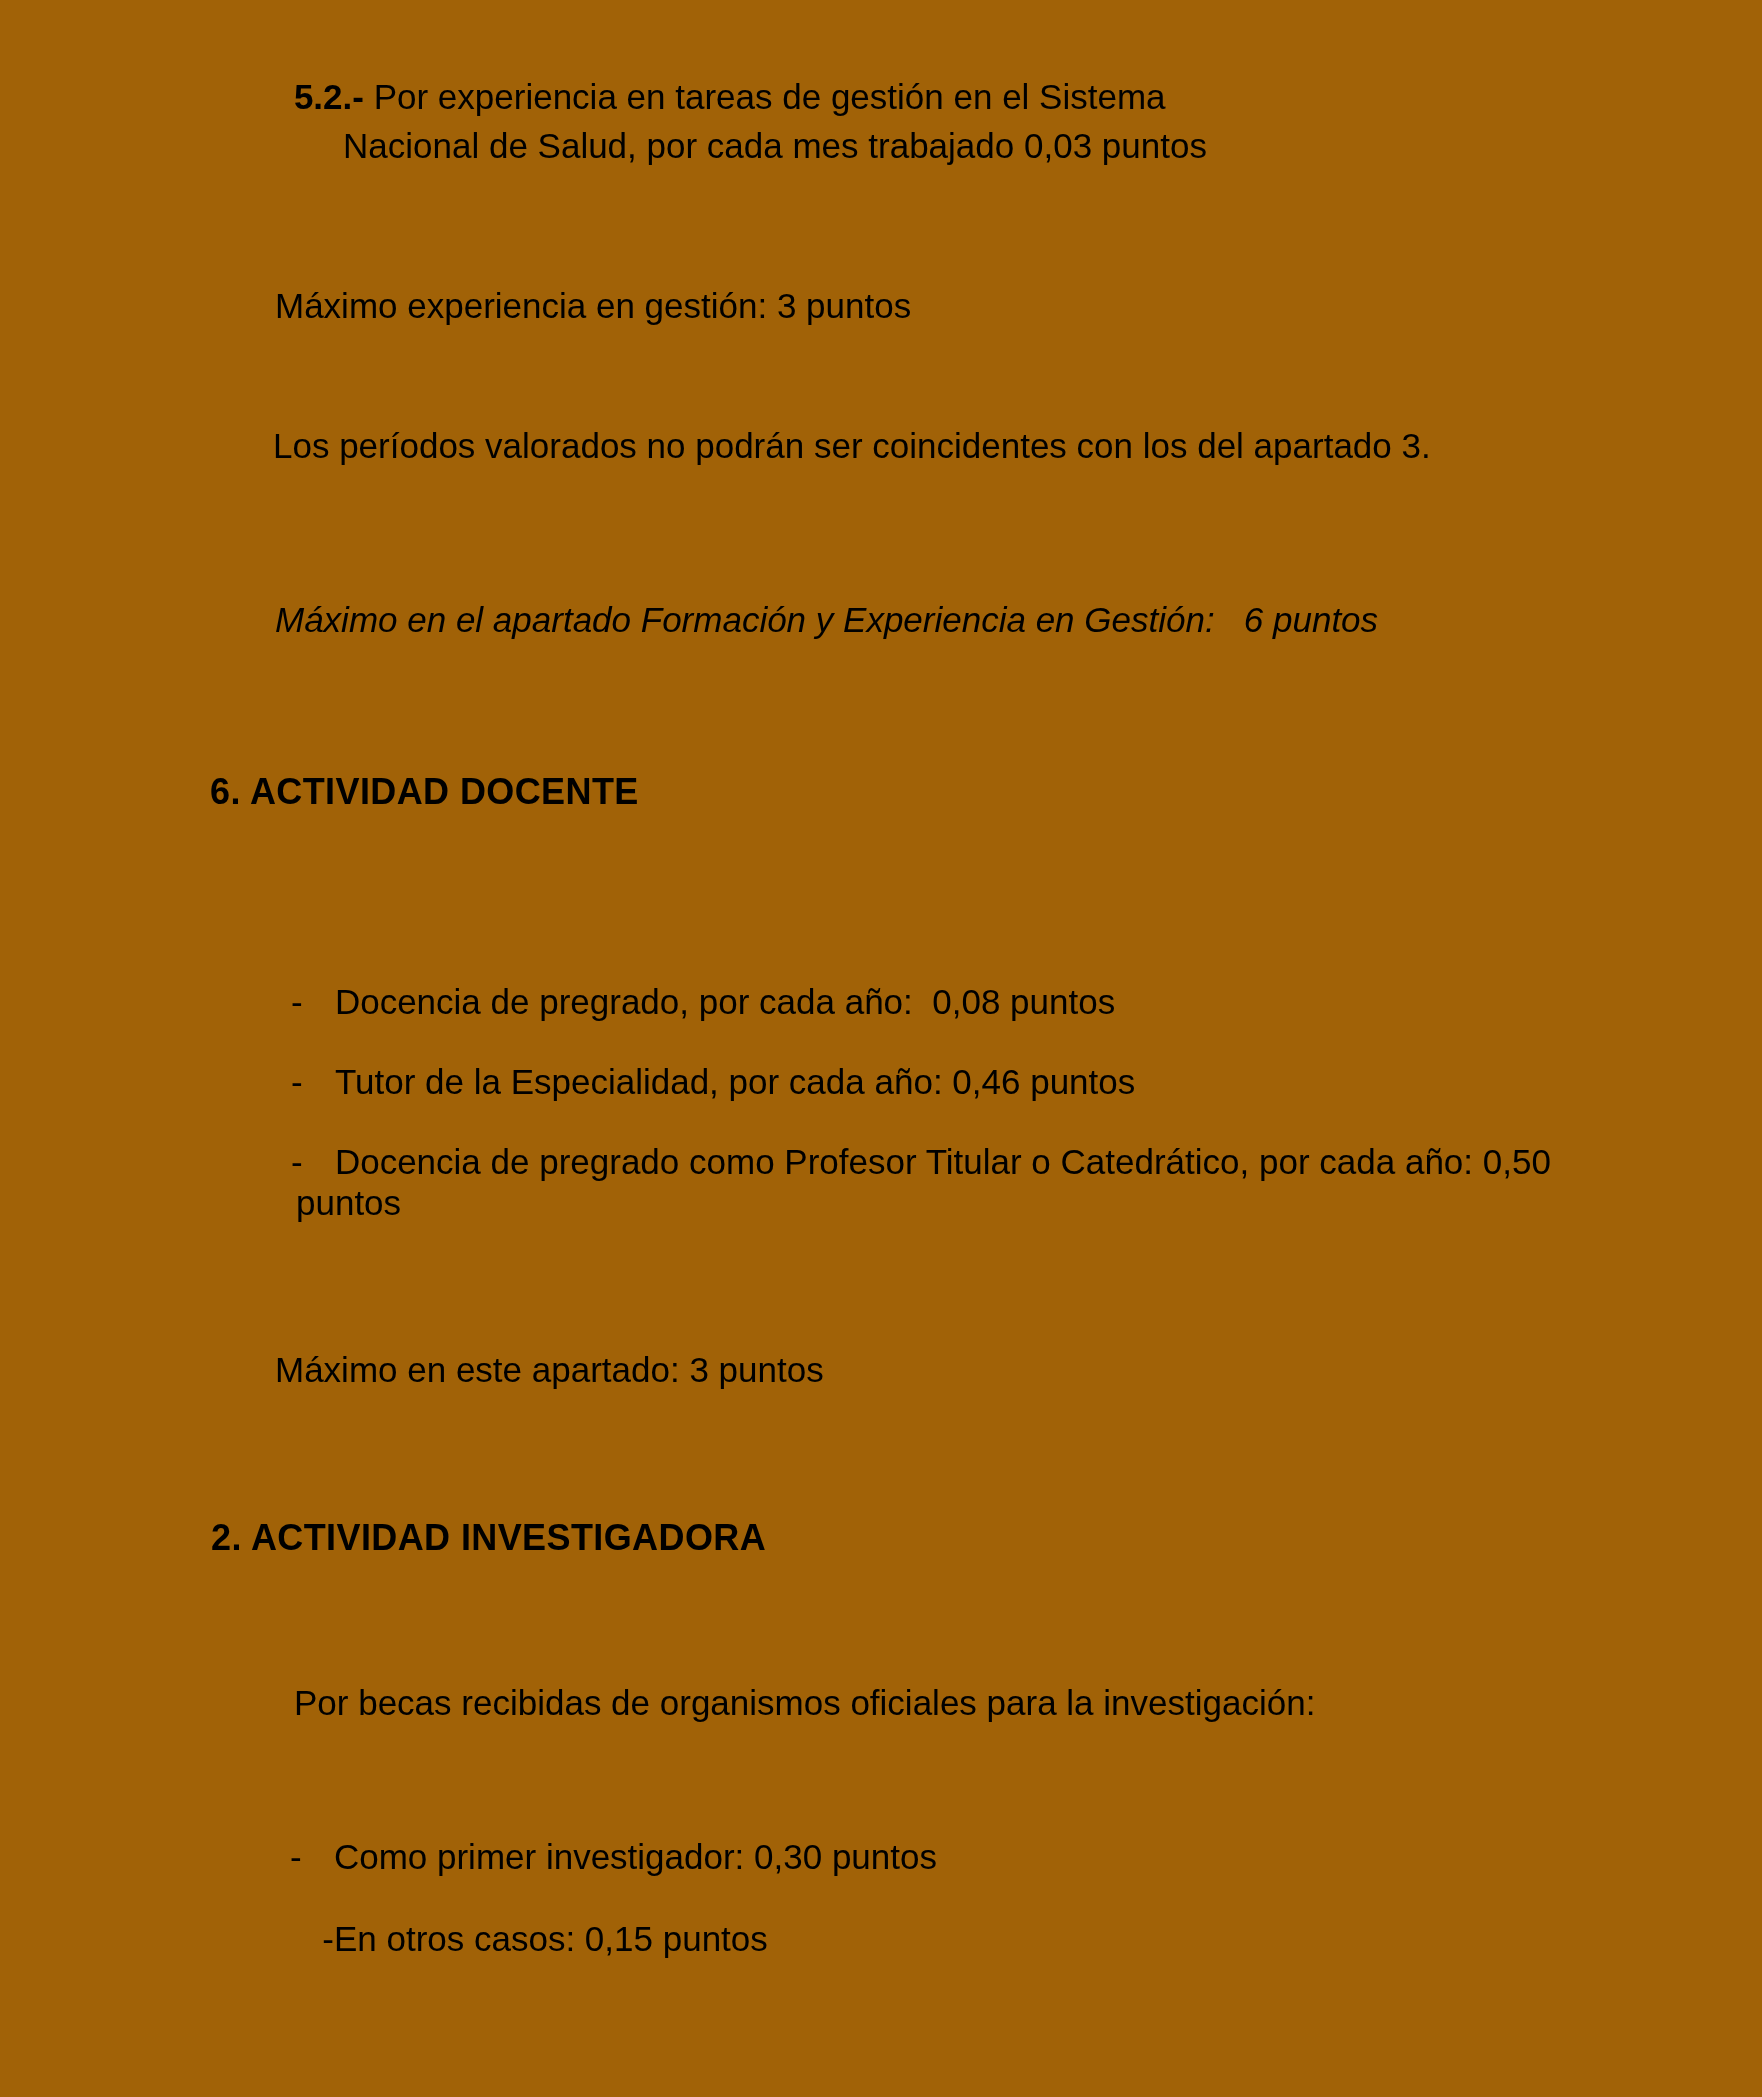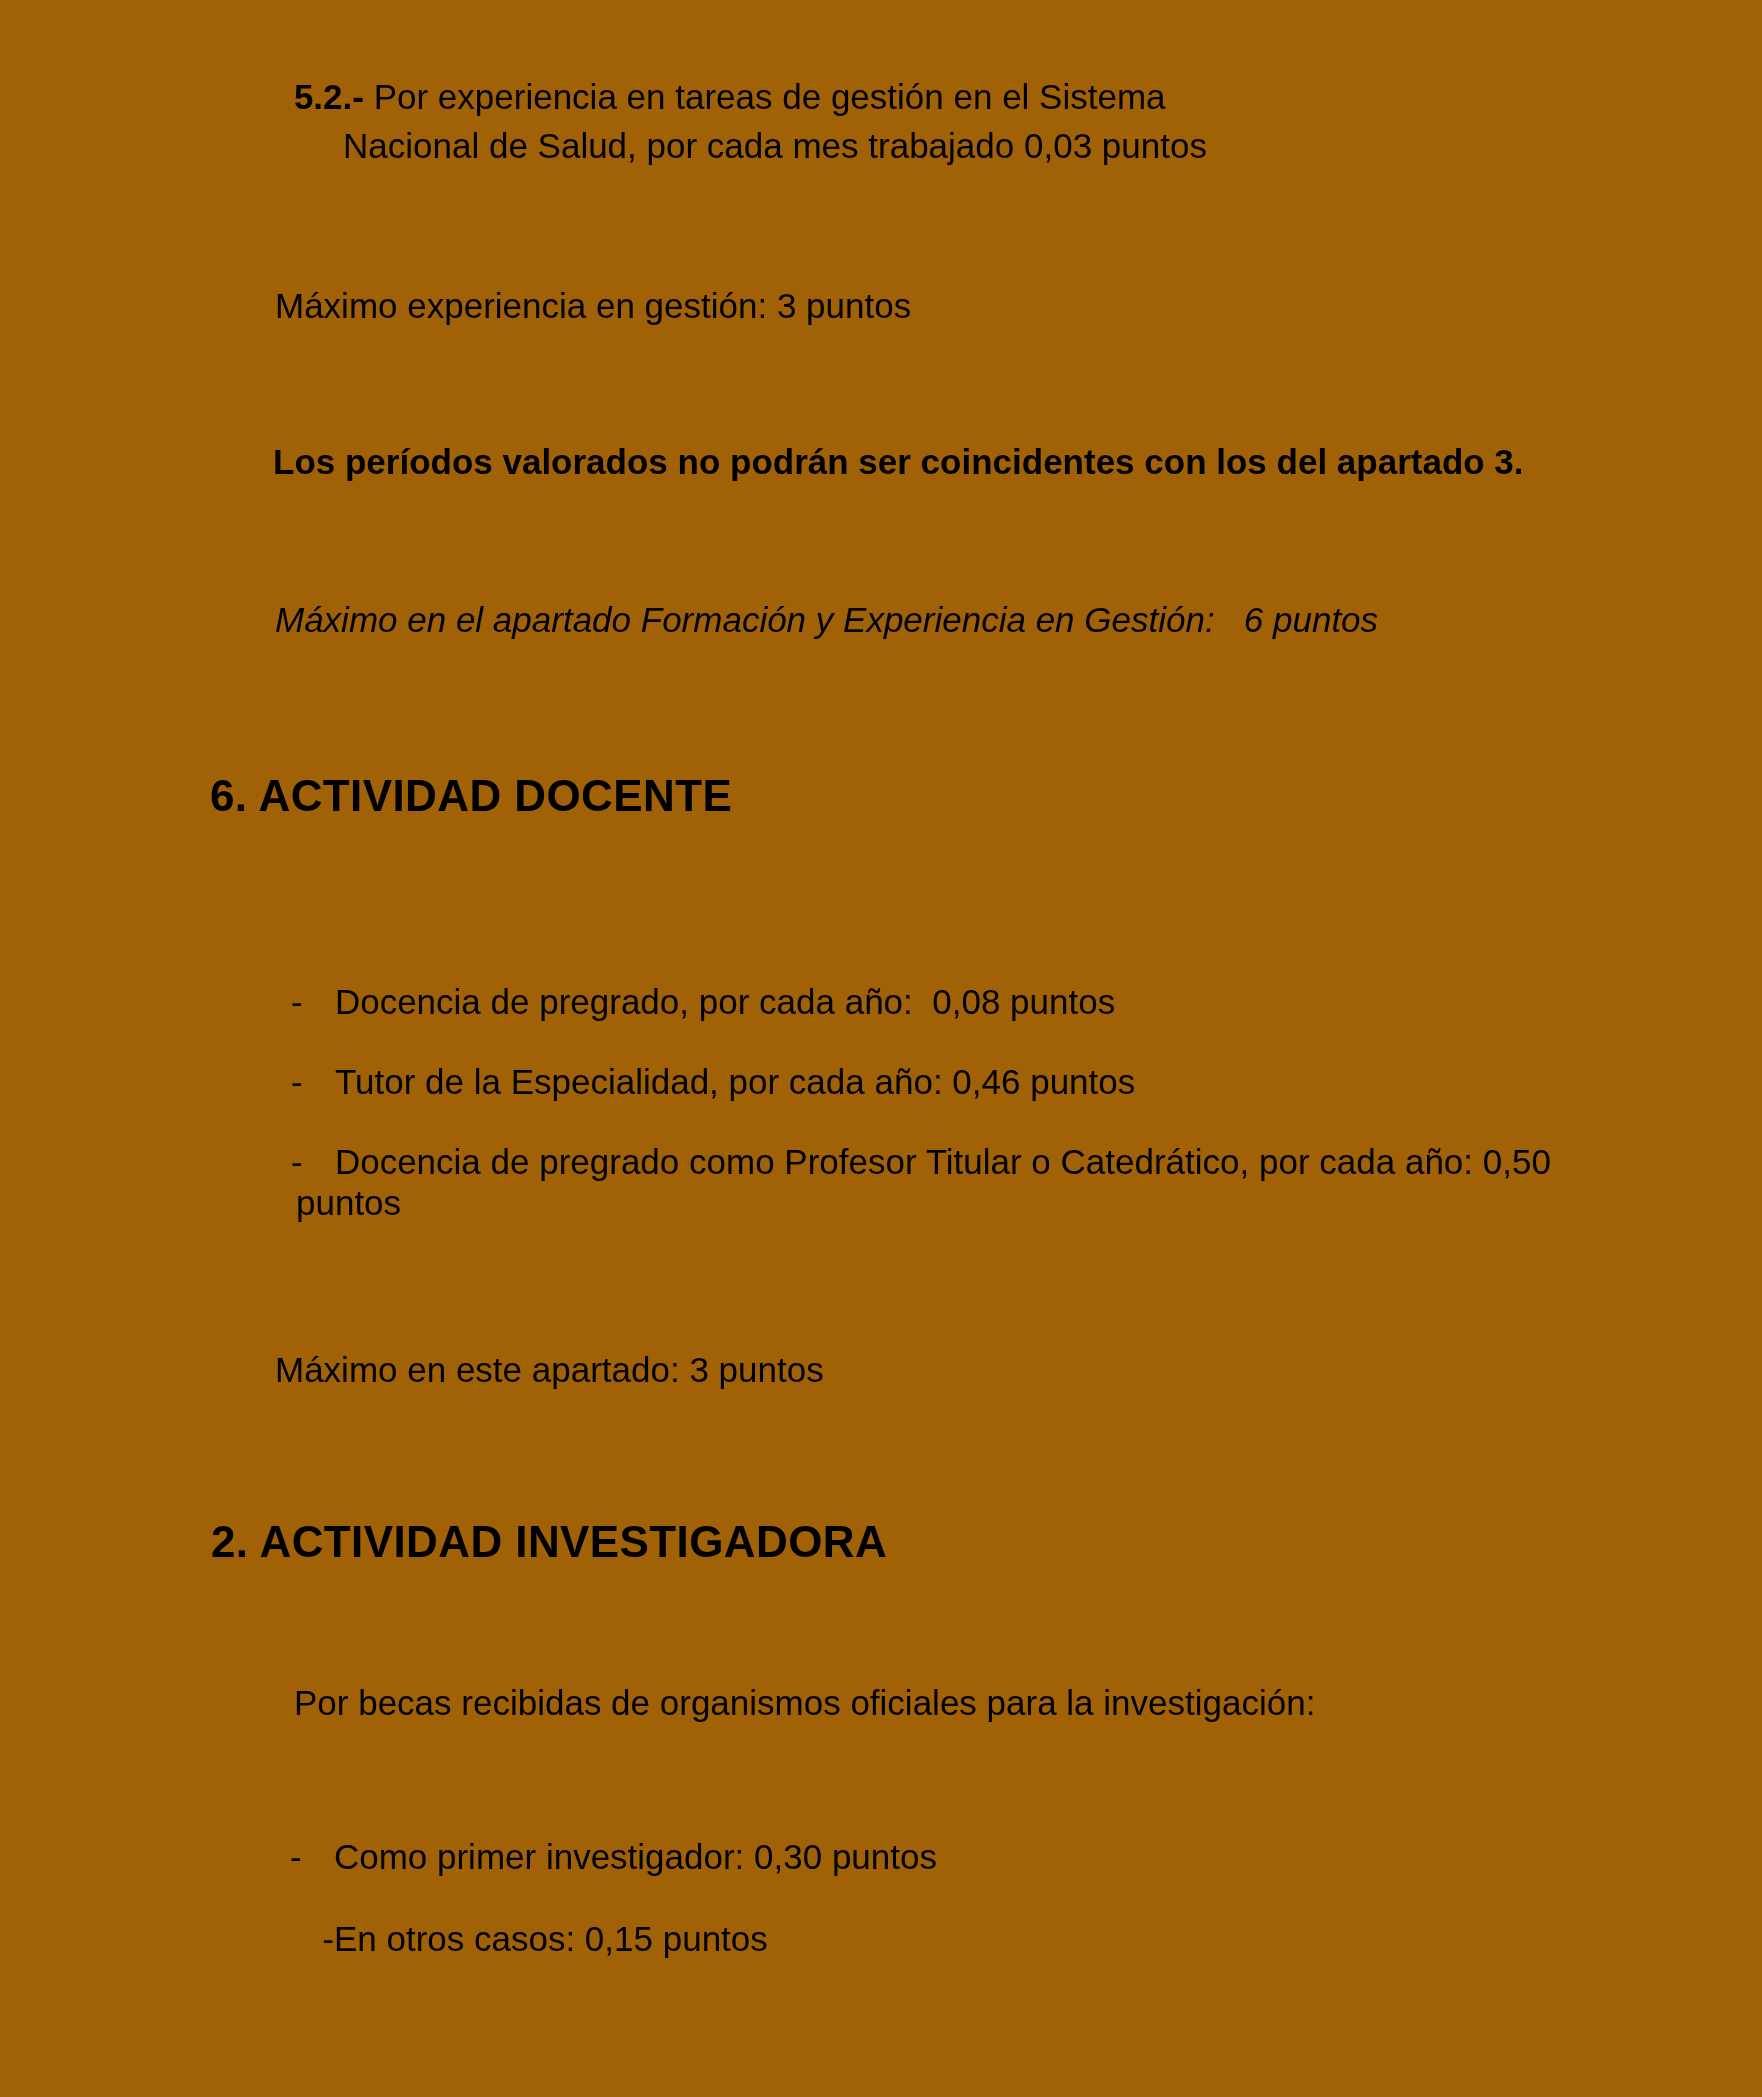--- a/index.html
+++ b/index.html
@@ -20,33 +20,33 @@
   }
   .line {
     position: absolute;
     white-space: pre-wrap;
   }
   .bold {
     font-weight: bold;
   }
   .heading {
     font-weight: bold;
-    font-size: 44px;
+    font-size: 36px;
     letter-spacing: 0.4px;
     text-align: center;
   }
   .bullet-dash {
     display: inline-block;
     width: 44px;
   }
   
   .l-52-line1   { left: 255px; top: 37px;   }
   .l-52-line2   { left: 343px; top: 126px;  }
   .l-maxgestion { left: 275px; top: 286px;  }
-  .l-periodos   { left: 273px; top: 442px; font-weight: bold;  }
+  .l-periodos   { left: 273px; top: 426px;  }
   .l-maxform    { left: 275px; top: 600px; font-style: italic;  }
   .l-head6      { left: 210px; top: 771px; }
   .l-b1         { left: 252px; top: 942px; }
   .l-b2         { left: 252px; top: 1022px; }
   .l-b3         { left: 252px; top: 1102px; }
   .l-b3cont     { left: 296px; top: 1183px; }
   .l-maxdoc     { left: 275px; top: 1350px; }
   .l-head7      { left: 211px; top: 1517px; }
   .l-becas      { left: 294px; top: 1683px; }
   .l-b4         { left: 251px; top: 1797px; }

